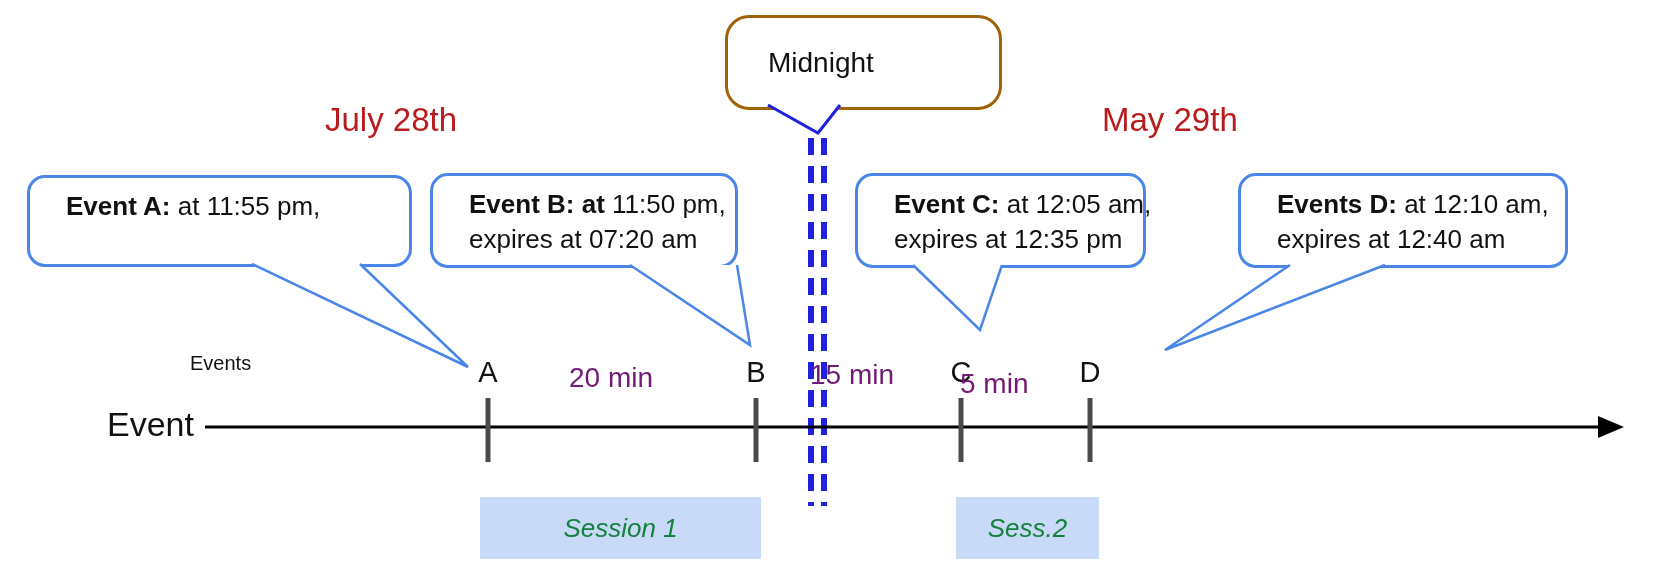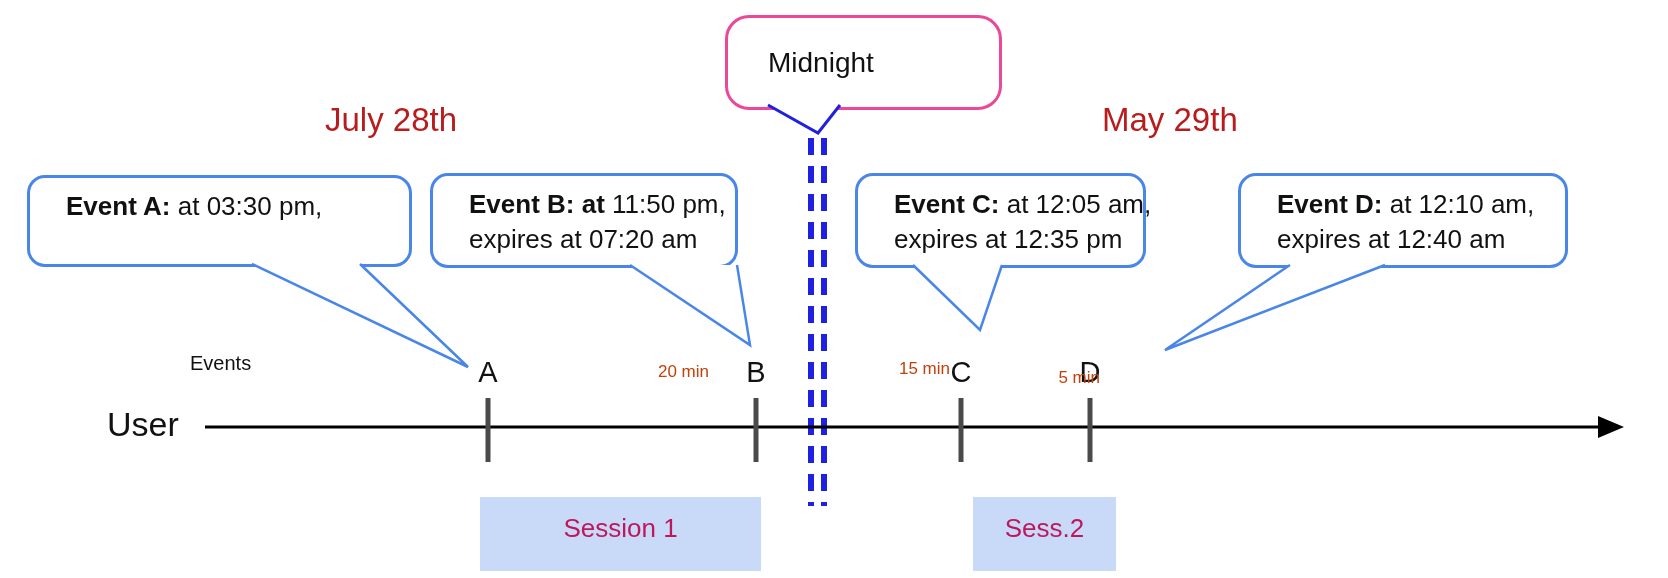--- a/index.html
+++ b/index.html
@@ -16,21 +16,21 @@
 
   .date-label {
     font-size: 33px;
     color: #b91c1c;
     white-space: nowrap;
   }
 
   .midnight-callout {
     left: 725px; top: 15px;
     width: 271px; height: 89px;
-    border: 3px solid #ec4899;
+    border: 3px solid #a16207;
     border-radius: 24px;
     background: #ffffff;
     box-sizing: content-box;
   }
   .midnight-callout .label {
     position: absolute;
     left: 40px; top: 0;
     line-height: 89px;
     font-size: 28px;
   }
@@ -51,33 +51,34 @@
   .axis-label-user   { left: 107px; top: 405px; font-size: 34px; }
 
   .tick-letter {
     width: 80px;
     text-align: center;
     font-size: 29px;
     top: 356px;
   }
   .interval-label {
     width: 140px;
-    text-align: right;
-    font-size: 17px;
-    color: #c2410c;
+    text-align: left;
+    font-size: 28px;
+    color: #701a75;
   }
 
   .session-box {
     background: #c9daf8;
     text-align: center;
     font-size: 26px;
-    color: #be185d;
+    color: #15803d;
     top: 497px;
-    height: 74px;
+    height: 62px;
     line-height: 62px;
+    font-style: italic;
   }
 
   svg.overlay {
     position: absolute;
     left: 0; top: 0;
     pointer-events: none;
   }
 </style>
 </head>
 <body>
@@ -85,35 +86,35 @@
 <div class="canvas">
 
   <div class="abs date-label" style="left:325px; top:101px;">July 28th</div>
   <div class="abs date-label" style="left:1102px; top:101px;">May 29th</div>
 
   <div class="abs midnight-callout">
     <span class="label">Midnight</span>
   </div>
 
   <div class="abs callout" style="left:27px; top:175px; width:385px; height:92px;">
-    <div><b>Event A:</b><span> at 03:30 pm,</span></div>
+    <div><b>Event A:</b><span> at 11:55 pm,</span></div>
   </div>
 
   <div class="abs callout" style="left:430px; top:173px; width:308px; height:95px;">
     <div><b>Event B: at</b><span> 11:50 pm,</span></div>
     <div>expires at 07:20 am</div>
   </div>
 
   <div class="abs callout" style="left:855px; top:173px; width:291px; height:95px;">
     <div><b>Event C:</b><span> at 12:05 am,</span></div>
     <div>expires at 12:35 pm</div>
   </div>
 
   <div class="abs callout" style="left:1238px; top:173px; width:330px; height:95px;">
-    <div><b>Event D:</b><span> at 12:10 am,</span></div>
+    <div><b>Events D:</b><span> at 12:10 am,</span></div>
     <div>expires at 12:40 am</div>
   </div>
 
   <svg class="overlay" width="1668" height="578" viewBox="0 0 1668 578">
 
     <path d="M 252,264 L 468,367 L 360,264" fill="#ffffff" stroke="#4a86e8" stroke-width="2.5"></path>
     <path d="M 630,265 L 750,345 L 737,265" fill="#ffffff" stroke="#4a86e8" stroke-width="2.5"></path>
     <path d="M 913,265 L 980,330 L 1002,265" fill="#ffffff" stroke="#4a86e8" stroke-width="2.5"></path>
     <path d="M 1290,265 L 1165,350 L 1385,265" fill="#ffffff" stroke="#4a86e8" stroke-width="2.5"></path>
 
@@ -125,27 +126,27 @@
     <line x1="205" y1="427" x2="1600" y2="427" stroke="#000000" stroke-width="3"></line>
     <polygon points="1598,416 1624,427 1598,438" fill="#000000"></polygon>
 
     <line x1="488" y1="398" x2="488" y2="462" stroke="#4a4a4a" stroke-width="5"></line>
     <line x1="756" y1="398" x2="756" y2="462" stroke="#4a4a4a" stroke-width="5"></line>
     <line x1="961" y1="398" x2="961" y2="462" stroke="#4a4a4a" stroke-width="5"></line>
     <line x1="1090" y1="398" x2="1090" y2="462" stroke="#4a4a4a" stroke-width="5"></line>
   </svg>
 
   <div class="abs axis-label-events">Events</div>
-  <div class="abs axis-label-user">User</div>
+  <div class="abs axis-label-user">Event</div>
 
   <div class="abs tick-letter" style="left:448px;">A</div>
   <div class="abs tick-letter" style="left:716px;">B</div>
   <div class="abs tick-letter" style="left:921px;">C</div>
   <div class="abs tick-letter" style="left:1050px;">D</div>
 
   <div class="abs interval-label" style="left:569px; top:362px;">20 min</div>
   <div class="abs interval-label" style="left:810px; top:359px;">15 min</div>
   <div class="abs interval-label" style="left:960px; top:368px;">5 min</div>
 
   <div class="abs session-box" style="left:480px; width:281px;">Session 1</div>
-  <div class="abs session-box" style="left:956px; width:143px;margin-left:17px;">Sess.2</div>
+  <div class="abs session-box" style="left:956px; width:143px;">Sess.2</div>
 
 </div>
 
 </body></html>

